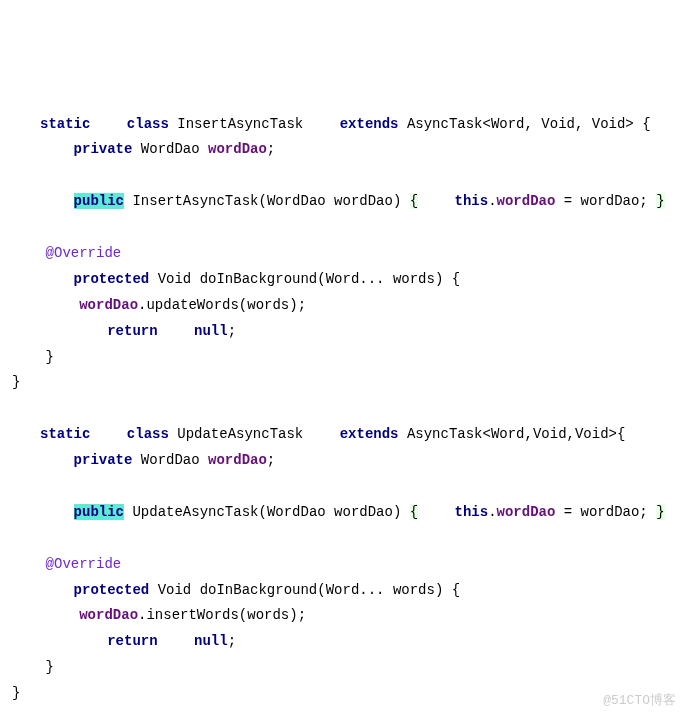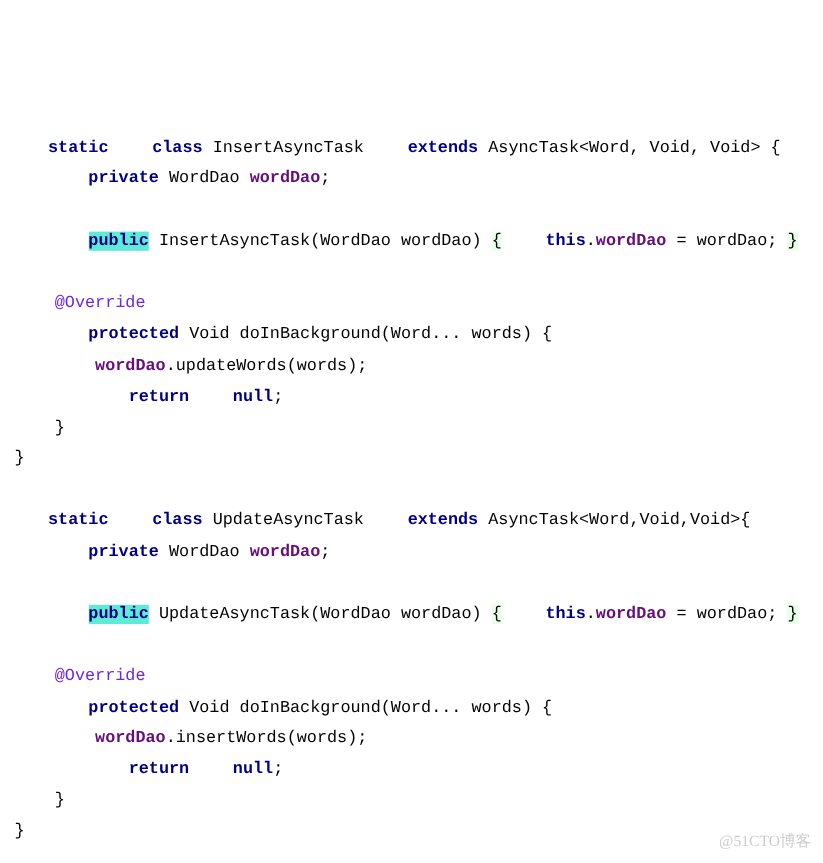--- a/index.html
+++ b/index.html
@@ -18,21 +18,21 @@
     .kw { color: #000080; font-weight: bold; margin-left: 28px; }
     .field { color: #660e7a; font-weight: bold; }
     .ann { color: #6d28d9; }
     .hl-yellow { background-color: #5eead4; }
     .hl-green { background-color: #e6ffe6; }
     .watermark {
       position: fixed;
       bottom: 6px;
       right: 10px;
       color: #cccccc;
-      font-family: Liberation Serif, serif;
+      font-family: Liberation Mono, monospace;
       font-size: 13px;
       text-align: center;
     }
   </style>
 </head>
 <body>
 
 
 
 <div><span class="kw">static</span> <span class="kw">class</span> <span>InsertAsyncTask</span> <span class="kw">extends</span> <span>AsyncTask&lt;Word, Void, Void&gt;</span> <span>{</span>

